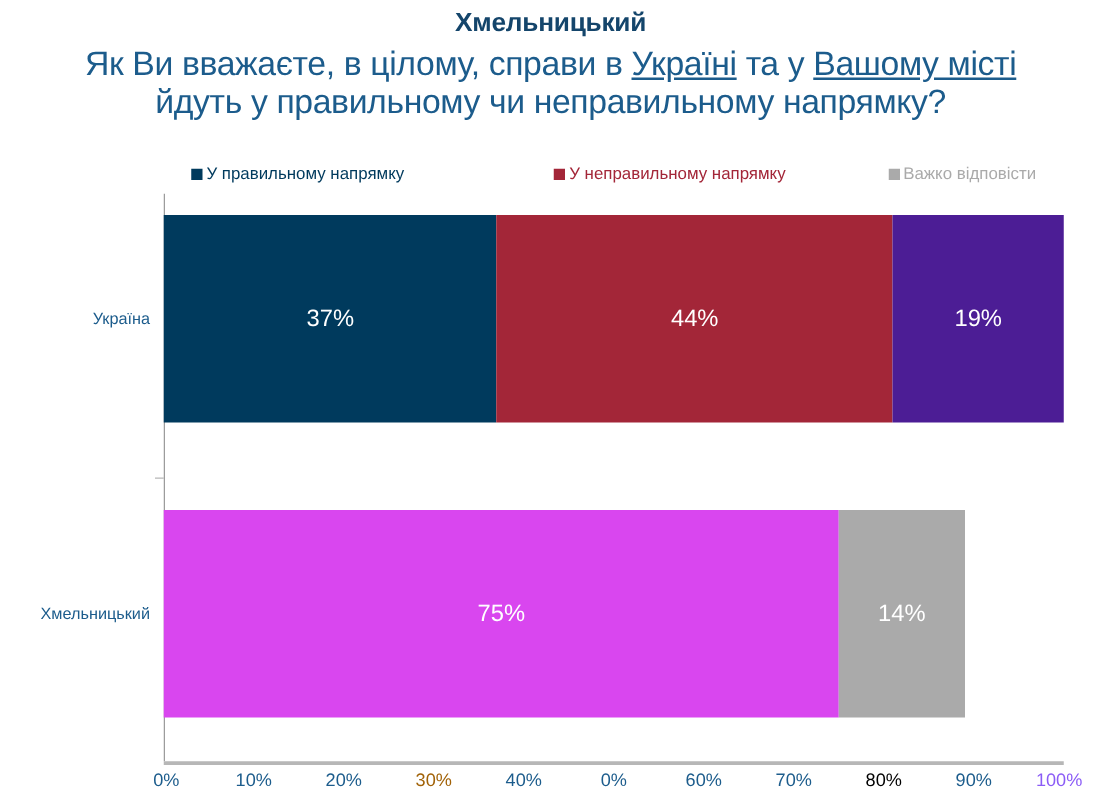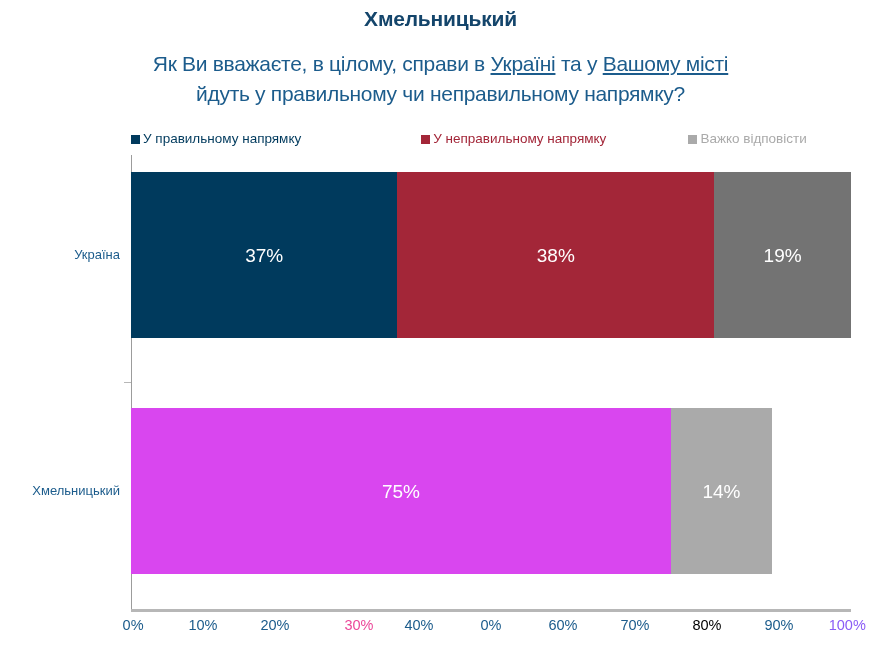--- a/index.html
+++ b/index.html
@@ -24,40 +24,40 @@
     text-align: center;
   }
   .chart-title {
     font-size: 21px;
     font-weight: bold;
     color: #14456b;
     line-height: 26px;
     letter-spacing: -0.2px;
   }
   .chart-subtitle {
-    font-size: 21px;
+    font-size: 27px;
     font-weight: normal;
     color: #1c5c8c;
     line-height: 30px;
-    margin-top: 17px;
+    margin-top: 4px;
     letter-spacing: -0.3px;
     white-space: nowrap;
   }
   .chart-subtitle u { text-decoration: underline; text-underline-offset: 2px; }
 
   
   .legend {
     position: absolute;
     left: 131px;
     top: 128px;
     width: 720px;
     height: 22px;
     display: flex;
     align-items: center;
-    justify-content: flex-start;
+    justify-content: center;
     gap: 0;
     font-size: 13.5px;
   }
   .legend-item {
     display: flex;
     align-items: center;
     white-space: nowrap;
   }
   .legend-item.li0 { margin-right: 86px; }
   .legend-item.li1 { margin-right: 82px; padding-left: 34px; }
@@ -194,41 +194,41 @@
   <div class="cat cat0">Україна</div>
   <div class="cat cat1">Хмельницький</div>
 </div>
 
 <div class="plot">
   <div class="bar-row row0">
     <div class="segment seg-navy" style="width: 37%; background: rgb(0, 58, 93);">
         <span>37%</span>
       </div>
     <div class="segment seg-red" style="width: 44%; background: rgb(163, 38, 56);">
-        <span>38%</span>
-      </div>
-    <div class="segment seg-gray" style="width: 19%; background: #737373;">
+        <span>44%</span>
+      </div>
+    <div class="segment seg-gray" style="width: 19%; background: #4c1d95;">
         <span>19%</span>
       </div>
   </div>
   <div class="bar-row row1">
     <div class="segment seg-navy" style="width: 75%; background: #d946ef;">
         <span>75%</span>
       </div>
     <div class="segment seg-gray" style="width: 14%; background: rgb(170, 170, 170);">
         <span>14%</span>
       </div>
   </div>
 </div>
 
 <div class="x-ticks">
     <div class="tick" style="left: 0%; color: rgb(28, 92, 140); transform: translateX(-40%);">0%</div>
     <div class="tick" style="left: 10%; color: rgb(28, 92, 140);">10%</div>
     <div class="tick" style="left: 20%; color: rgb(28, 92, 140);">20%</div>
-    <div class="tick" style="left: 30%; color: #ec4899; margin-left: 12px;">30%</div>
+    <div class="tick" style="left: 30%; color: #a16207;">30%</div>
     <div class="tick" style="left: 40%; color: rgb(28, 92, 140);">40%</div>
     <div class="tick" style="left: 50%; color: rgb(28, 92, 140);">0%</div>
     <div class="tick" style="left: 60%; color: rgb(28, 92, 140);">60%</div>
     <div class="tick" style="left: 70%; color: rgb(28, 92, 140);">70%</div>
     <div class="tick" style="left: 80%; color: #000000;">80%</div>
     <div class="tick" style="left: 90%; color: rgb(28, 92, 140);">90%</div>
     <div class="tick" style="left: 100%; color: #8b5cf6; transform: translateX(-60%);">100%</div>
   </div>
 
 </body></html>

